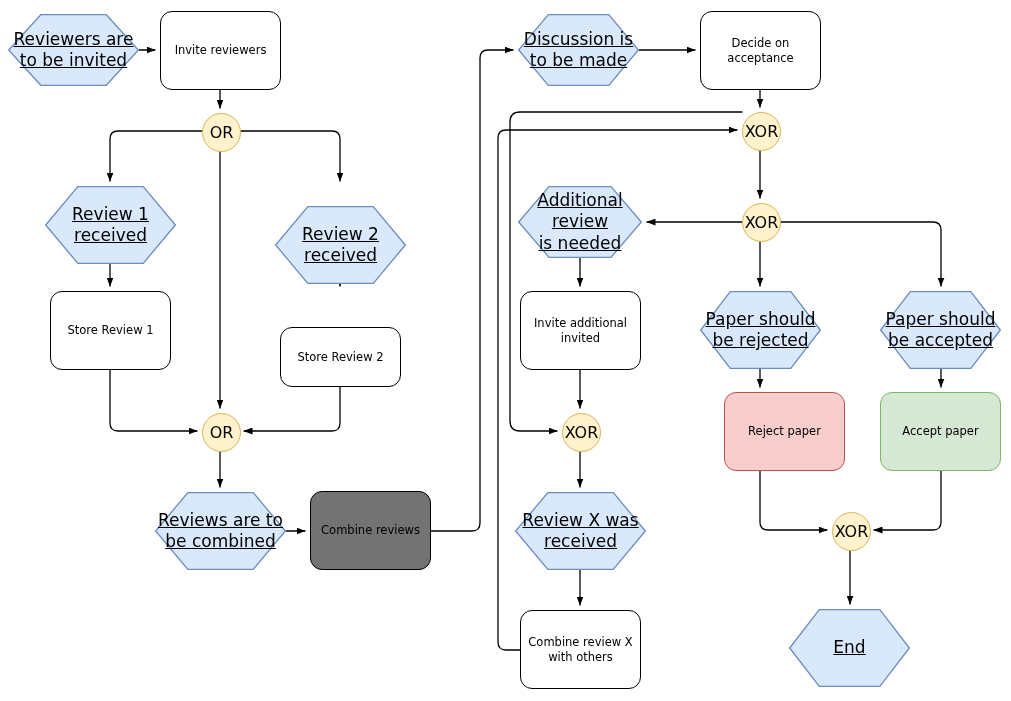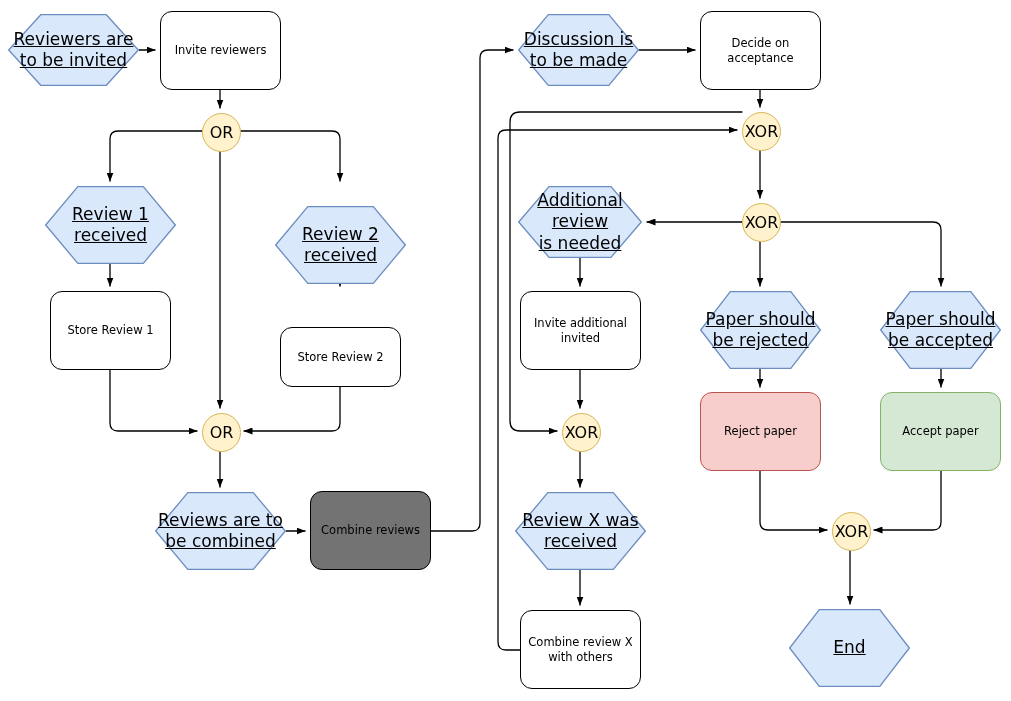--- a/index.html
+++ b/index.html
@@ -37,20 +37,21 @@
   }
   
   .fn {
     border: 1.3px solid #000000;
     border-radius: 12px;
     background: #ffffff;
   }
   .fn.reject {
     background: #f8cecc;
     border-color: #b85450;
+    margin-left: 24px;
   }
   .fn.accept {
     background: #d5e8d4;
     border-color: #82b366;
   }
   
   .ev {
     background: #dae8fc;
     clip-path: polygon(25% 0%, 75% 0%, 100% 50%, 75% 100%, 25% 100%, 0% 50%);
   }

